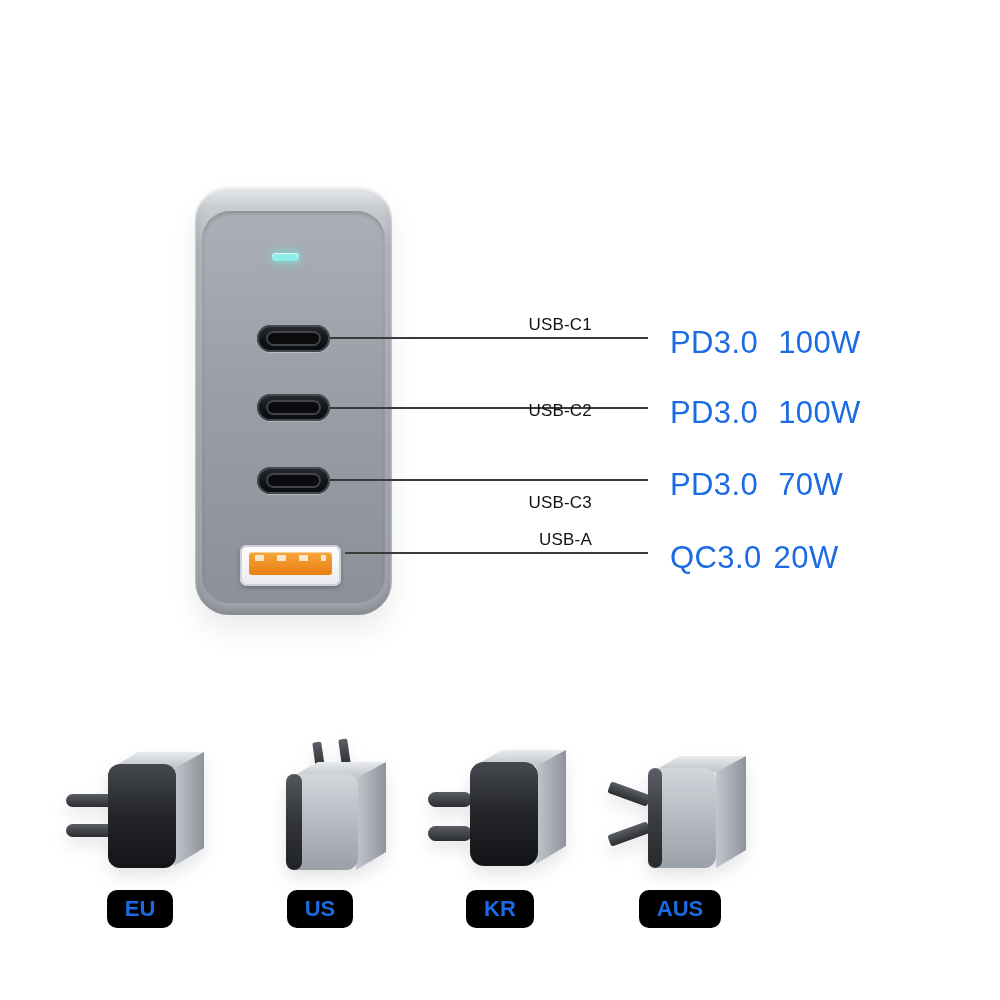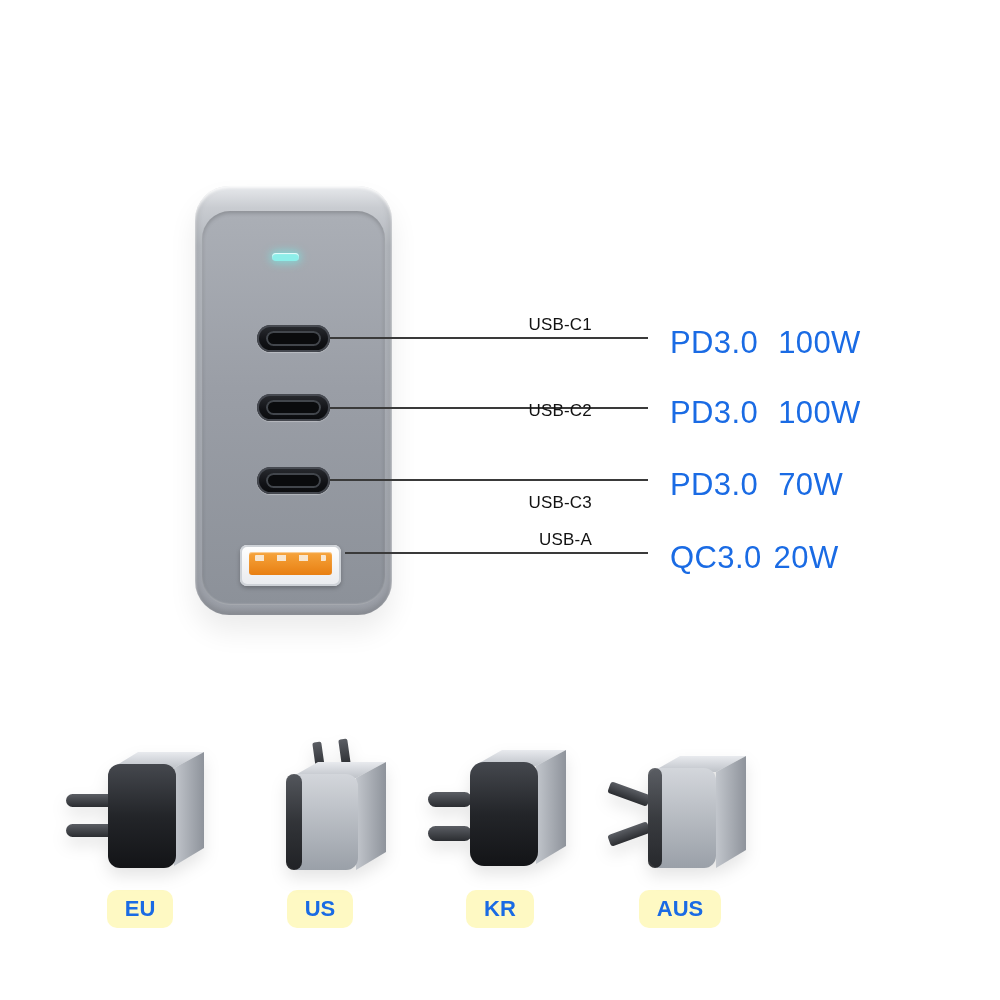--- a/index.html
+++ b/index.html
@@ -60,21 +60,21 @@
     font-size:31px; line-height:36px; font-weight:400; color:#1a6be4; letter-spacing:.4px;
   }
   .spec.tight { gap:12px; }
 
   
   .plugs { position:absolute; left:60px; top:738px; width:880px; display:flex; gap:20px; }
   .plug { width:160px; display:flex; flex-direction:column; align-items:center; }
   .plug svg { width:160px; height:140px; filter:drop-shadow(0 8px 8px rgba(0,0,0,.10)); }
   .plug-label {
     margin-top:12px; font-size:22px; font-weight:700; color:#1a6be4;
-    padding:6px 18px; border-radius:10px; background:#fef9c3;
+    padding:6px 18px; border-radius:10px; background:#000000;
   }
   .defs-holder { position:absolute; width:0; height:0; overflow:hidden; }
 </style>
 </head>
 <body>
 
 <div class="stage">
 
   <svg class="defs-holder" aria-hidden="true">
     <defs>

